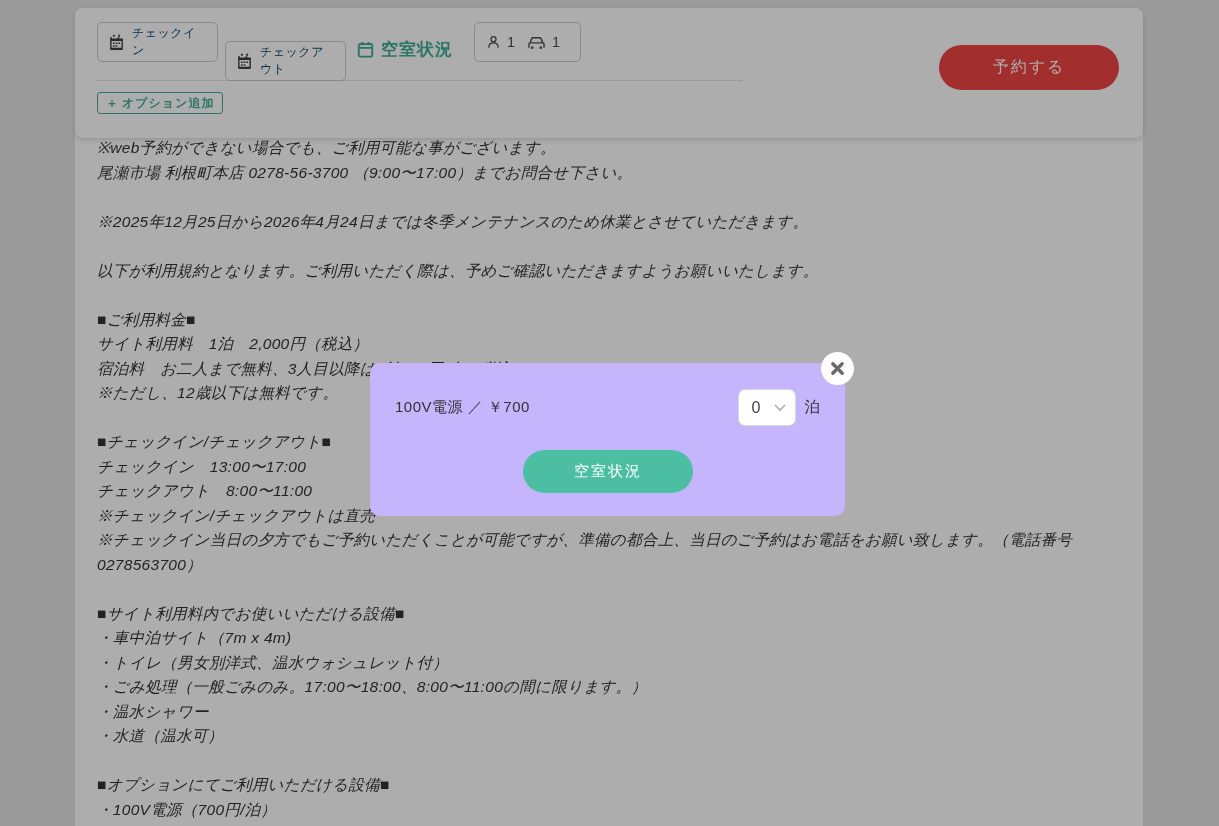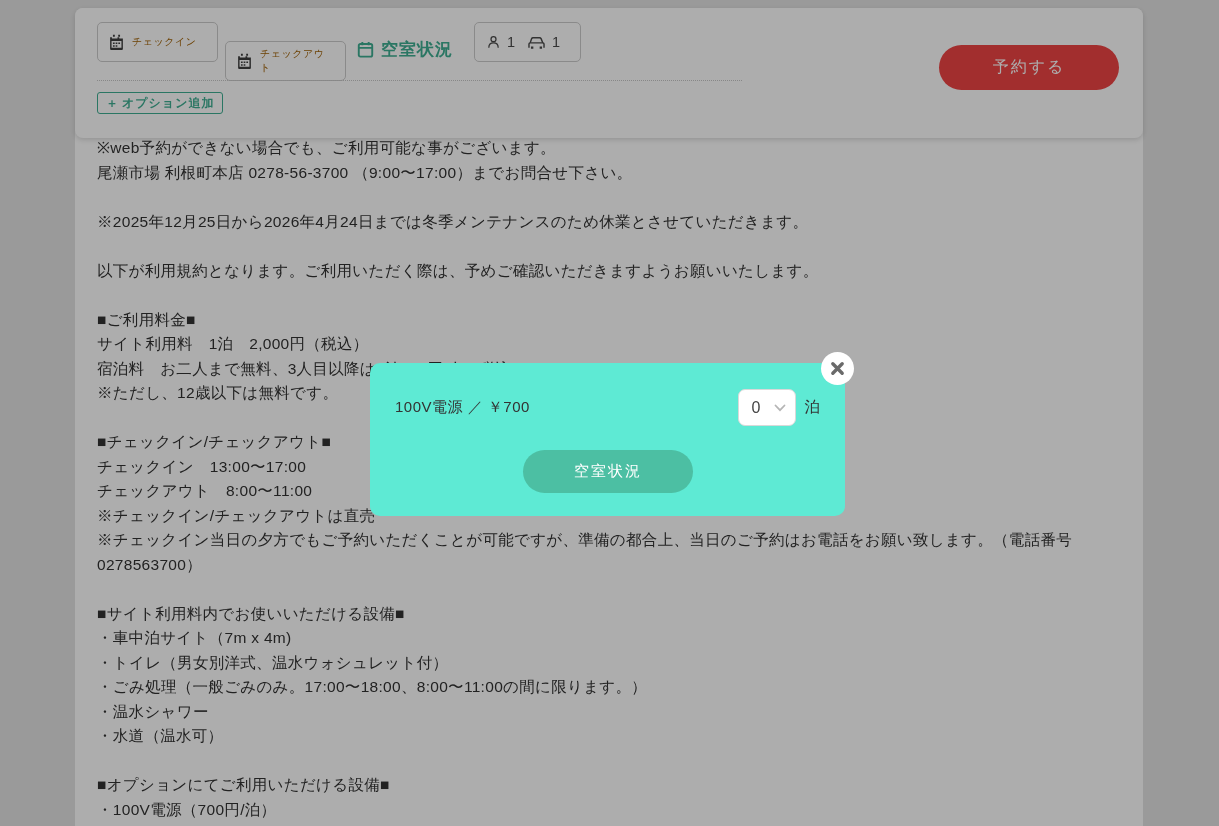--- a/index.html
+++ b/index.html
@@ -10,49 +10,49 @@
   .column { position:absolute; left:75px; top:8px; width:1068px; height:818px;
             background:#ffffff; border-radius:8px 8px 0 0; }
 
   
   .booking-bar { position:absolute; left:75px; top:8px; width:1068px; height:130px;
                  background:#ffffff; border-radius:8px; z-index:2;
                  box-shadow:0 2px 5px rgba(0,0,0,0.14); }
   .date-input { position:absolute; top:14px; height:40px; width:121px;
                 border:1px solid #cccccc; border-radius:5px; display:flex;
                 align-items:center; gap:7px; padding:0 10px; cursor:pointer; background:#fff; }
-  .date-input .ph { color:#a16207; font-size:10px; letter-spacing:0.5px; }
+  .date-input .ph { color:#0c4a6e; font-size:12px; letter-spacing:0.5px; }
   .di-1 { left:22px; } .di-2 { left:150px;margin-top:19px; }
   .availability { position:absolute; left:281px; top:30px; display:flex; align-items:center;
                   gap:6px; color:#3fae92; font-size:17px; font-weight:700; cursor:pointer;
                   letter-spacing:1px; }
   .counts-box { position:absolute; left:399px; top:14px; width:107px; height:40px;
                 border:1px solid #cccccc; border-radius:5px; display:flex; align-items:center;
                 gap:6px; padding:0 11px; color:#4a4a4a; font-size:14.5px; cursor:pointer; }
   .counts-box .num { margin-right:6px; }
   .divider { position:absolute; left:22px; top:72px; width:645px; border-top:1px dotted #c7c7c7; }
   .option-btn { position:absolute; left:22px; top:84px; height:22px; display:inline-flex;
                 align-items:center; gap:3px; padding:0 8px; border:1px solid #3fae92;
                 border-radius:3px; color:#3fae92; font-size:12px; font-weight:700;
                 background:#fff; cursor:pointer; letter-spacing:1px; }
   .reserve-btn { position:absolute; left:864px; top:37px; width:180px; height:45px;
                  border:none; border-radius:23px; background:#ef4444; color:#ffffff;
                  font-size:16px; letter-spacing:2px; cursor:pointer; font-family:inherit; }
 
   
   .terms { position:absolute; left:97px; top:136px; width:1030px; color:#333333;
            font-size:15.5px; line-height:24.5px; white-space:pre; overflow:hidden; z-index:1; }
-  .terms .line { min-height:24.5px; letter-spacing:0.3px; }
+  .terms .line { min-height:24.5px; letter-spacing:0.3px;font-style:italic; }
 
   
   .overlay { position:absolute; inset:0; background:rgba(0,0,0,0.32); z-index:10; }
 
   
   .modal { position:absolute; left:370px; top:363px; width:475px; height:153px;
-           background:#5eead4; border-radius:10px; z-index:11; }
+           background:#c4b5fd; border-radius:10px; z-index:11; }
   .modal-close { position:absolute; top:-11px; right:-9px; width:33px; height:33px;
                  border-radius:50%; background:#ffffff; border:none; display:flex;
                  align-items:center; justify-content:center; cursor:pointer; }
   .modal-row { position:absolute; left:25px; right:25px; top:26px; height:37px;
                display:flex; align-items:center; }
   .item-label { color:#333333; font-size:15px; flex:1 1 auto; letter-spacing:0.5px; }
   .qty-select { width:58px; height:37px; border:1px solid #d9d9d9; border-radius:7px;
                 display:flex; align-items:center; justify-content:space-between;
                 padding:0 9px 0 13px; color:#444; font-size:16px; cursor:pointer;
                 background:#fff; margin-right:9px; }

